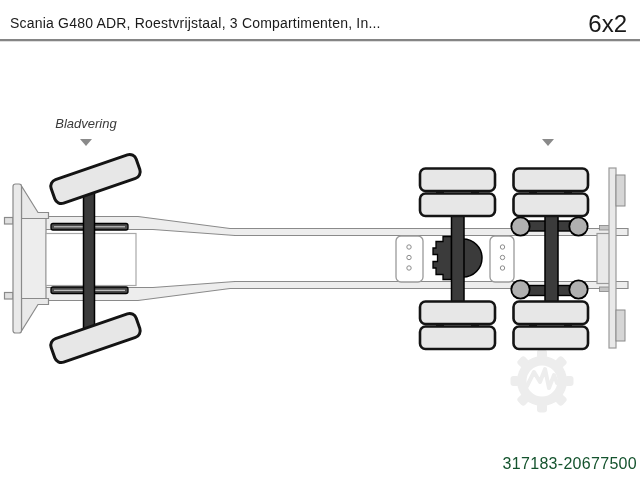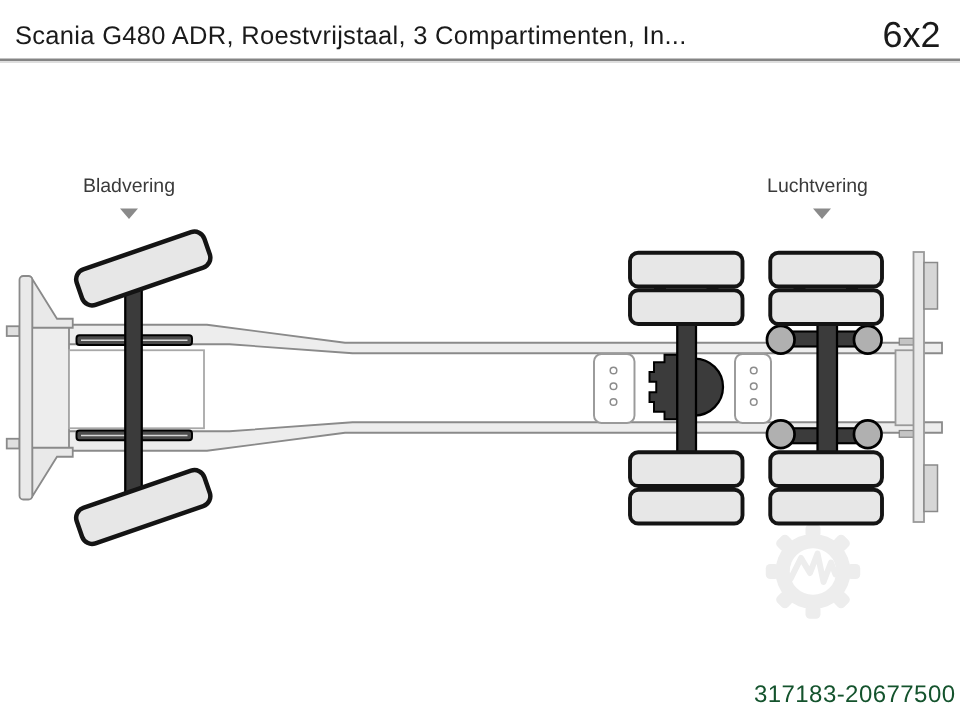--- a/index.html
+++ b/index.html
@@ -1,36 +1,36 @@
 <!DOCTYPE html>
 <html><head>
 <meta charset="utf-8">
 <style>
   html,body{margin:0;padding:0;background:#fff;}
   .page{
     position:relative;width:640px;height:480px;background:#ffffff;overflow:hidden;
     font-family:"Liberation Sans", sans-serif;
   }
   .title{
-    position:absolute;left:10px;top:12px;font-size:17px;line-height:23px;color:#1a1a1a;
+    position:absolute;left:10px;top:12px;font-size:14px;line-height:23px;color:#1a1a1a;
     white-space:nowrap;letter-spacing:0.2px;
   }
   .axle-config{
     position:absolute;right:13px;top:12px;font-size:24px;line-height:23px;color:#1a1a1a;
   }
   .rule{
     position:absolute;left:0;top:39px;width:640px;height:3px;
     background:linear-gradient(to bottom,#858585 0 55%,#dedede 55% 100%);
   }
   .reference{
     position:absolute;left:10px;top:46px;font-size:12px;color:#1c1c1c;
   }
   .susp-label{
     position:absolute;top:116px;width:120px;text-align:center;
-    font-size:13px;color:#3a3a3a;
+    font-size:13px;color:#3a3a3a;font-style:italic;
   }
   .susp-label.front{left:26px;}
   .susp-label.rear{left:485px;}
   .tri{
     position:absolute;top:139px;width:0;height:0;
     border-left:6.5px solid transparent;border-right:6.5px solid transparent;
     border-top:7px solid #8a8a8a;
   }
   .tri.front{left:80px;}
   .tri.rear{left:542px;}
@@ -43,21 +43,20 @@
 <body>
 
 <div class="page">
 
   <div class="title">Scania G480 ADR, Roestvrijstaal, 3 Compartimenten, In...</div>
   <div class="axle-config">6x2</div>
   <div class="rule"></div>
 
   <div class="susp-label front">Bladvering</div>
   <div class="tri front"></div>
-  <div class="susp-label rear">Luchtvering</div>
   <div class="tri rear"></div>
 
   <svg class="diagram" width="640" height="480" viewBox="0 0 640 480">
 
     <g transform="translate(542,381)">
       <g fill="#ededed">
         <circle r="25"></circle>
         <rect x="-5" y="-31.5" width="10" height="9" rx="3"></rect>
         <rect x="-5" y="-31.5" width="10" height="9" rx="3" transform="rotate(45)"></rect>
         <rect x="-5" y="-31.5" width="10" height="9" rx="3" transform="rotate(90)"></rect>

